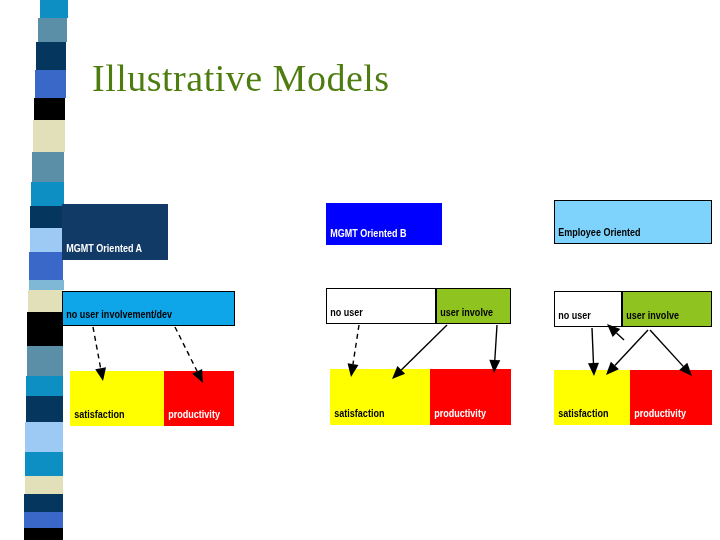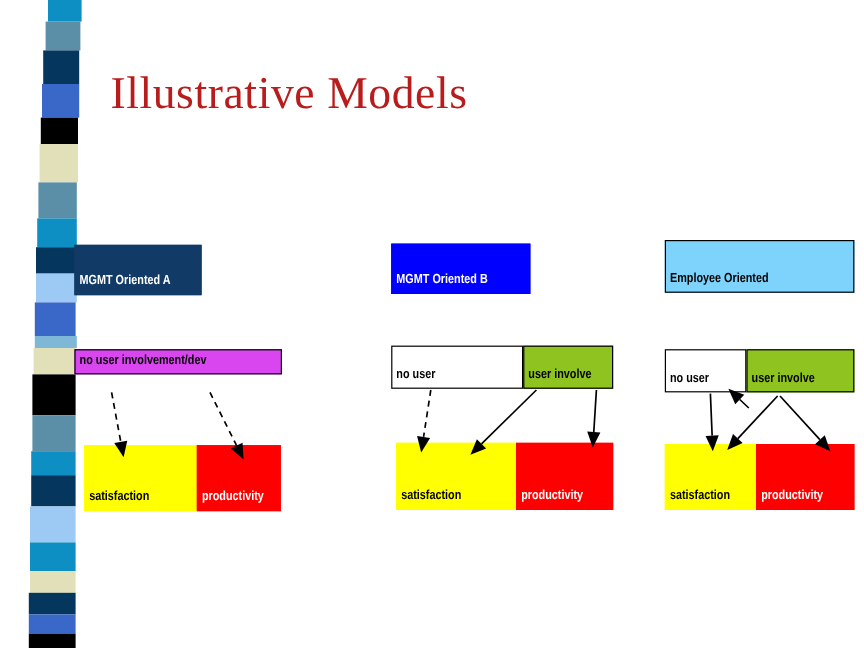--- a/index.html
+++ b/index.html
@@ -29,21 +29,21 @@
     left: 0;
   }
 
   
   #page-title {
     position: absolute;
     left: 92px;
     top: 56px;
     font-family: "Liberation Serif", serif;
     font-size: 38px;
-    color: #b91c1c;
+    color: #4d7c0f;
     letter-spacing: 0.5px;
     white-space: nowrap;
   }
 
   
   .box {
     position: absolute;
     box-sizing: border-box;
     display: flex;
     align-items: flex-end;
@@ -99,24 +99,24 @@
       <div class="strip-block" style="left: 25px; top: 452px; width: 38px; height: 24px; background: rgb(14, 143, 196);"></div>
       <div class="strip-block" style="left: 25px; top: 476px; width: 38px; height: 18px; background: rgb(226, 224, 184);"></div>
       <div class="strip-block" style="left: 24px; top: 494px; width: 39px; height: 18px; background: rgb(4, 54, 94);"></div>
       <div class="strip-block" style="left: 24px; top: 512px; width: 39px; height: 16px; background: rgb(58, 104, 200);"></div>
       <div class="strip-block" style="left: 24px; top: 528px; width: 39px; height: 12px; background: rgb(0, 0, 0);"></div>
     </div>
 
   <div id="page-title">Illustrative Models</div>
 
   <div id="diagram-layer">
-      <div class="box" style="left: 62px; top: 204px; width: 106px; height: 42px; background: rgb(18, 58, 102); border: 1px solid rgb(18, 58, 102);">
+      <div class="box" style="left: 62px; top: 204px; width: 106px; height: 56px; background: rgb(18, 58, 102); border: 1px solid rgb(18, 58, 102);">
         <span class="box-label lbl-light" style="color: rgb(255, 255, 255);">MGMT Oriented A</span>
       </div>
-      <div class="box" style="left: 62px; top: 291px; width: 173px; height: 21px; background: #d946ef; border: 1px solid rgb(0, 0, 0);">
+      <div class="box" style="left: 62px; top: 291px; width: 173px; height: 35px; background: #0ea5e9; border: 1px solid rgb(0, 0, 0);">
         <span class="box-label lbl-dark" style="color: rgb(0, 0, 0);">no user involvement/dev</span>
       </div>
       <div class="box" style="left: 70px; top: 371px; width: 94px; height: 55px; background: rgb(255, 255, 0); border: 1px solid rgb(255, 255, 0);">
         <span class="box-label lbl-dark" style="color: rgb(0, 0, 0);">satisfaction</span>
       </div>
       <div class="box" style="left: 164px; top: 371px; width: 70px; height: 55px; background: rgb(255, 0, 0); border: 1px solid rgb(255, 0, 0);">
         <span class="box-label lbl-light" style="color: rgb(255, 255, 255);">productivity</span>
       </div>
       <div class="box" style="left: 326px; top: 203px; width: 116px; height: 42px; background: rgb(0, 0, 255); border: 1px solid rgb(0, 0, 255);">
         <span class="box-label lbl-light" style="color: rgb(255, 255, 255);">MGMT Oriented B</span>

